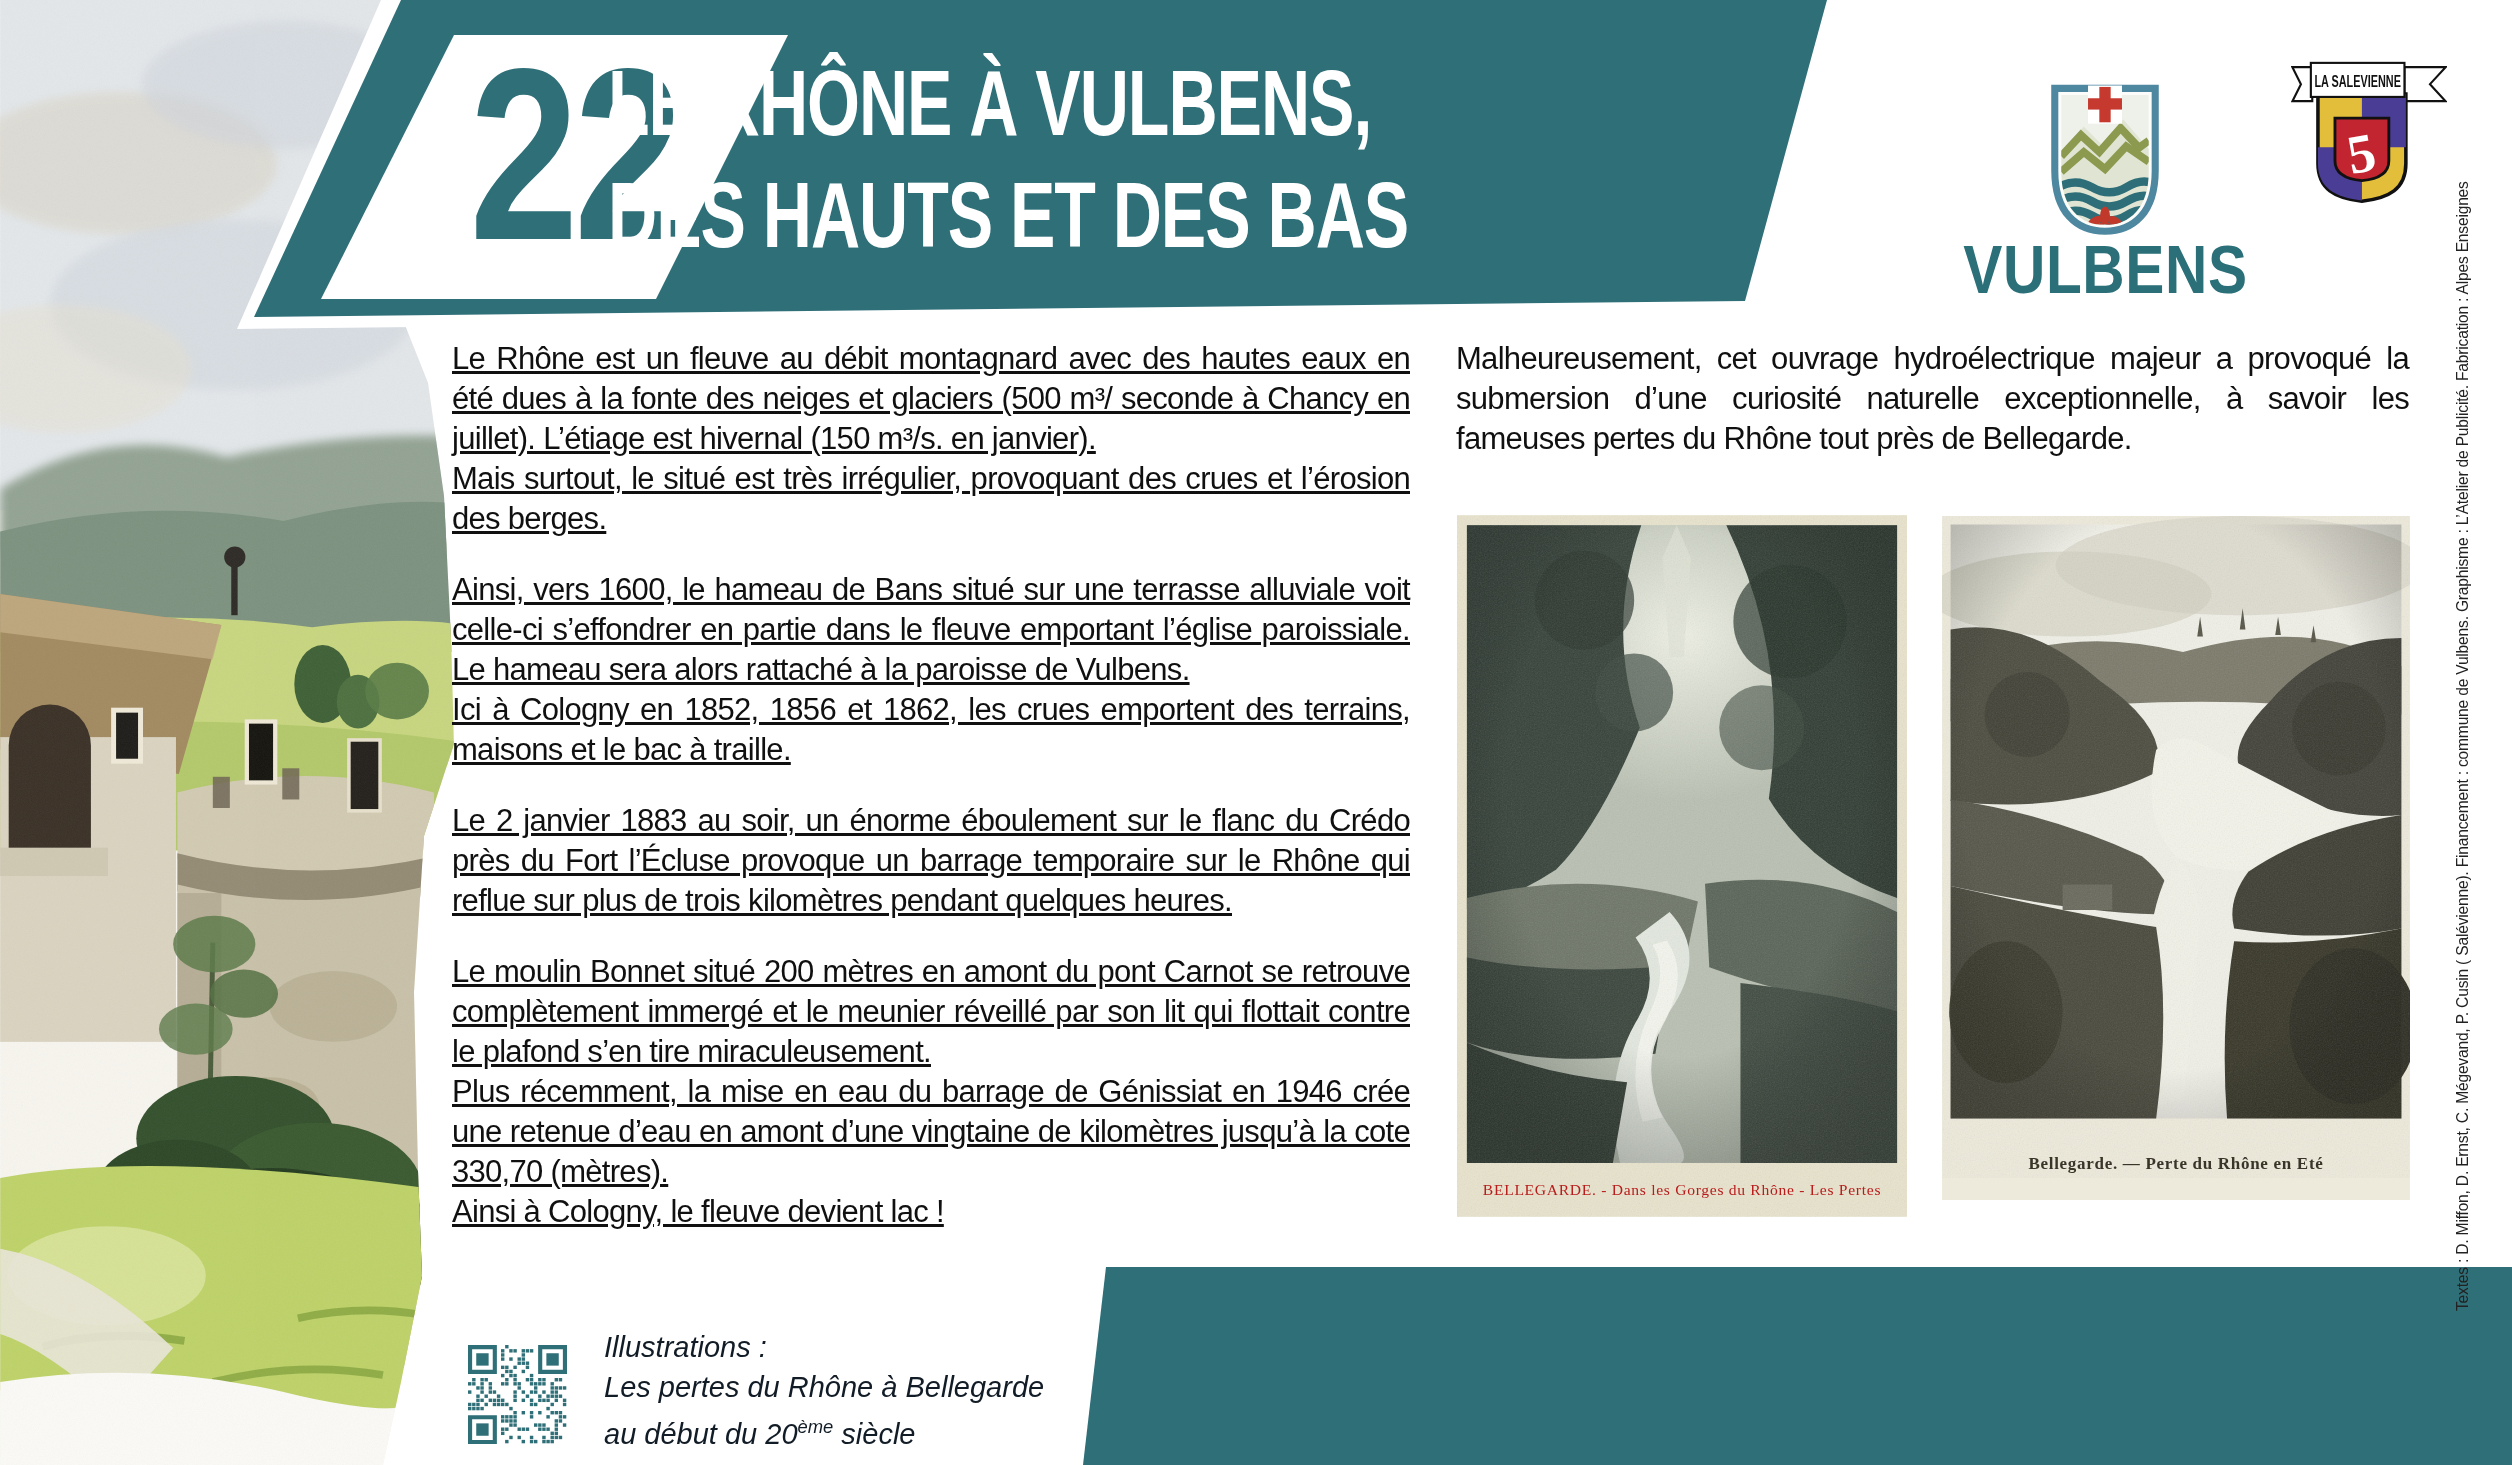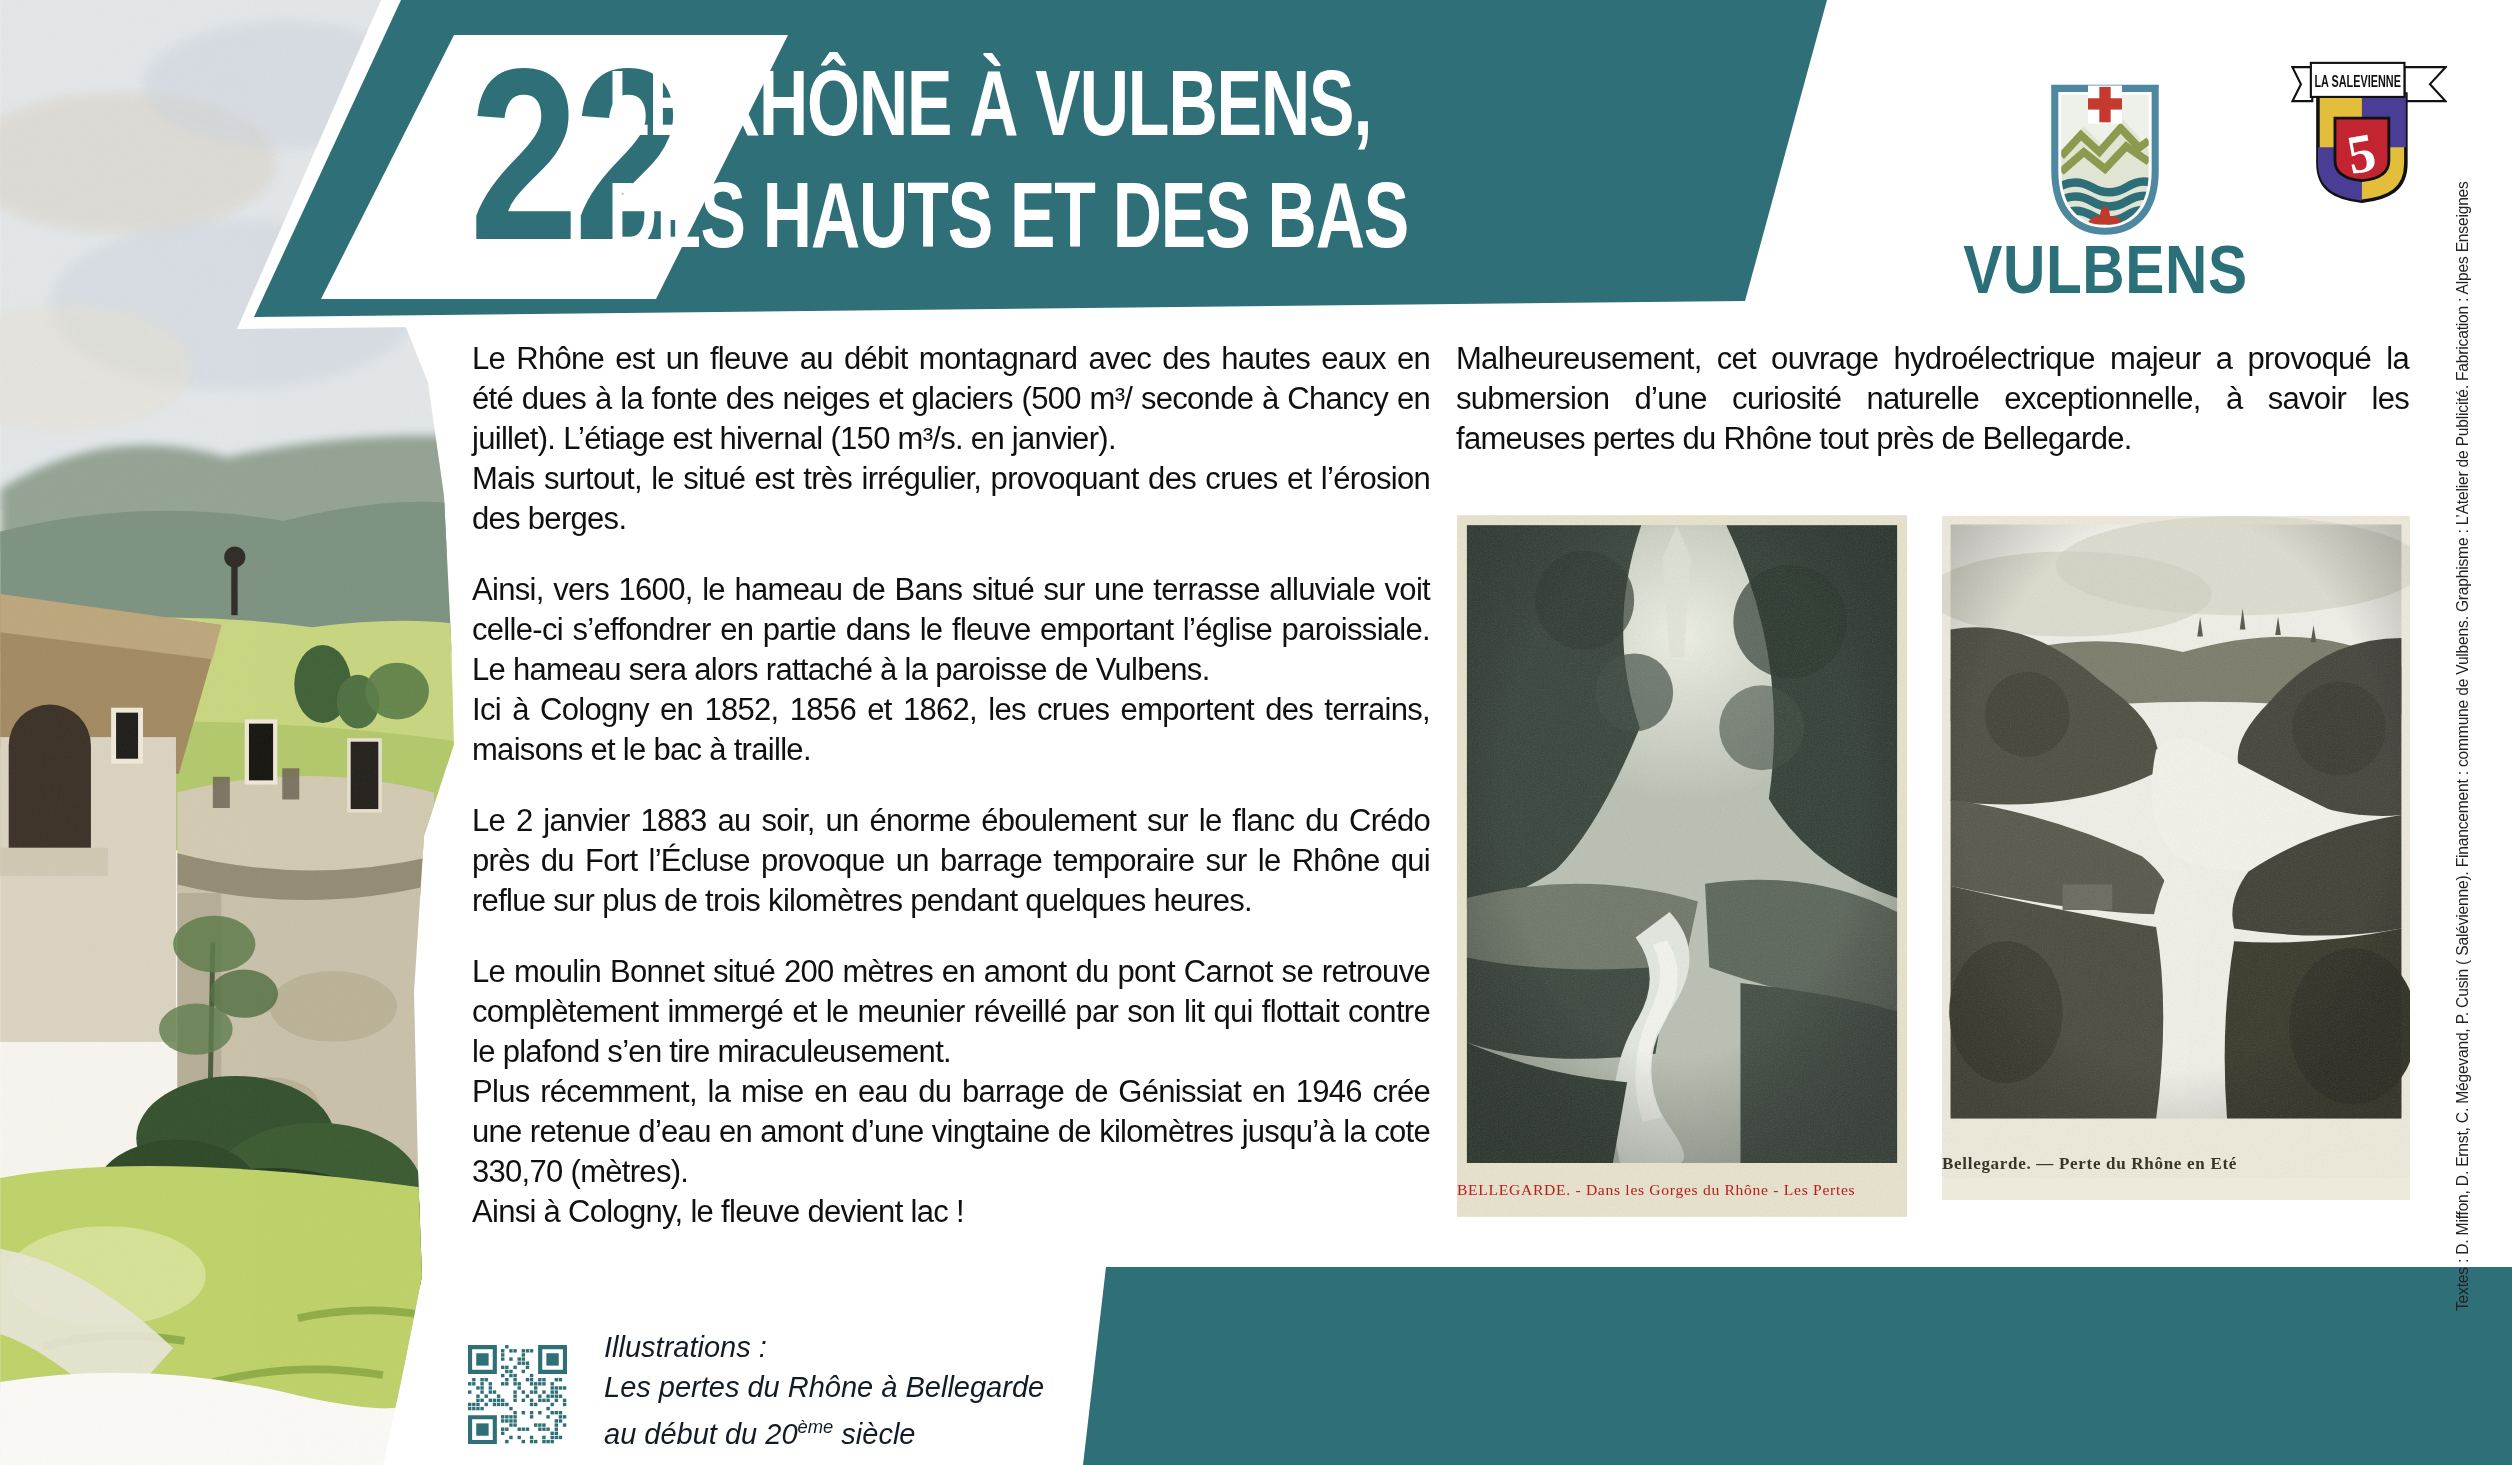--- a/index.html
+++ b/index.html
@@ -27,29 +27,29 @@
 
   
   .vulbens-shield{position:absolute;left:2047px;top:84px;width:116px;height:153px;}
   .vulbens-word{position:absolute;left:1914px;top:234px;width:383px;text-align:center;
     font-size:69px;font-weight:800;color:#2b6f78;letter-spacing:0.7px;line-height:71px;
     transform:scaleX(0.85);transform-origin:50% 0;}
   .salevienne{position:absolute;left:2291px;top:50px;width:156px;height:169px;}
 
   
   .col{position:absolute;color:#101010;font-size:31px;line-height:40px;letter-spacing:-0.7px;}
-  .col-left{left:472px;top:339px;width:958px;}
+  .col-left{left:452px;top:339px;width:958px;text-decoration:underline;}
   .col-right{left:1456px;top:339px;width:953px;}
   .para{margin:0 0 31px 0;}
   .pline{text-align:justify;}
 
   
   .photo{position:absolute;}
   .photo svg{display:block;}
-  .caption{position:absolute;font-family:"Liberation Serif",serif;}
+  .caption{position:absolute;text-align:center;font-family:"Liberation Serif",serif;}
   .caption-1{left:1457px;top:1181px;width:450px;font-size:15.6px;color:#b91c1c;letter-spacing:0.7px;}
   .caption-2{left:1942px;top:1154px;width:468px;font-size:17px;font-weight:700;color:#393528;letter-spacing:0.7px;}
 
   
   .qr{position:absolute;left:468px;top:1345px;width:99px;height:99px;}
   .note{position:absolute;left:604px;top:1327px;font-style:italic;font-size:29px;
         line-height:40px;color:#121c26;letter-spacing:0;}
   .note sup{font-size:18.4px;font-style:italic;}
 
   

